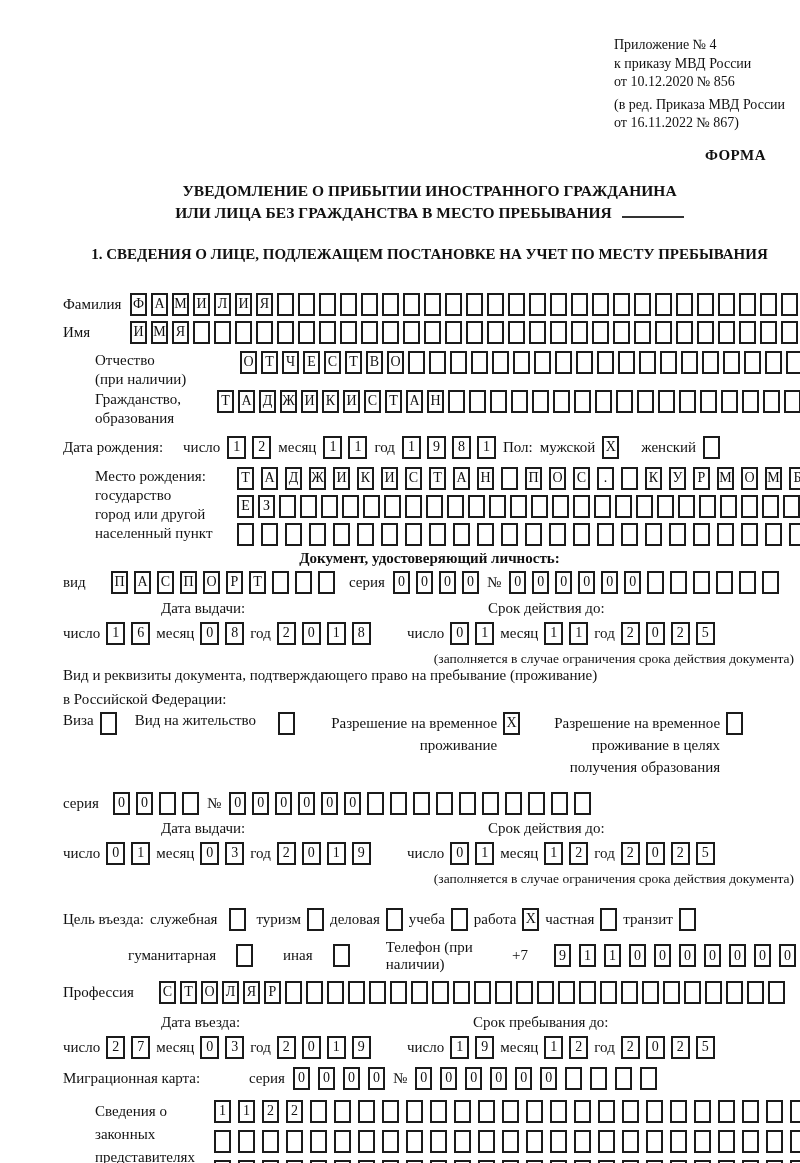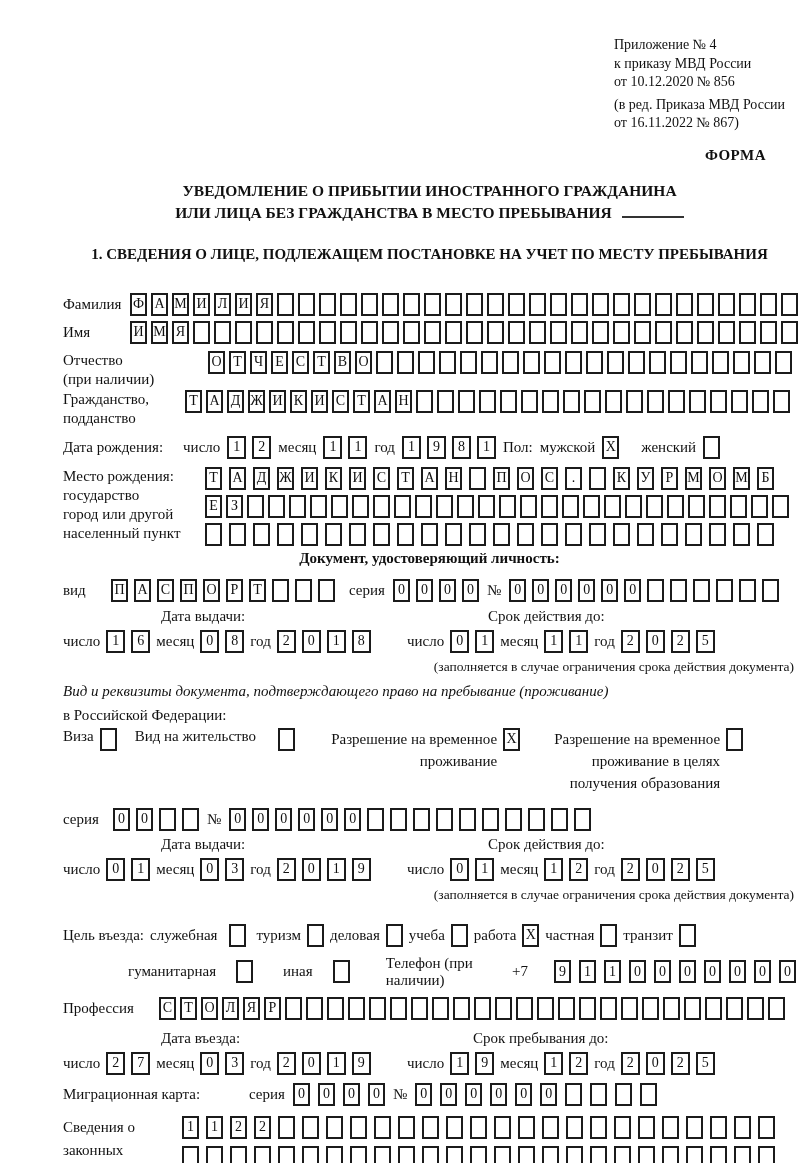--- a/index.html
+++ b/index.html
@@ -15,21 +15,21 @@
         font-size:14px;line-height:1;flex:0 0 auto;}
   .cells.g6{gap:6px;}
   .cells.g7{gap:7px;}
   .cells.g8{gap:8px;}
   .cells.dt{gap:6px;}
   .cells.dt .cell{width:19px;}
 
   .frow{display:flex;align-items:center;}
   .frow .flabel{flex:0 0 auto;}
   .toprow{align-items:flex-start;}
-  .lblcol{line-height:19px;flex:0 0 auto;}
+  .lblcol{line-height:19px;flex:0 0 auto;margin-left:32px;}
   .boxcol{display:flex;flex-direction:column;gap:5px;}
 
   .refblock{margin-left:551px;font-size:14px;line-height:18.5px;}
   .refblock .gap{height:4px;}
   .formword{font-weight:bold;text-align:right;padding-right:30px;margin-top:14px;font-size:15px;letter-spacing:.5px;}
   .title{margin-top:16px;text-align:center;font-weight:bold;font-size:15.5px;line-height:22px;}
   .t-underline{display:inline-block;width:62px;border-bottom:2px solid #333;margin-left:10px;}
   .sechead{margin-top:22px;text-align:center;font-weight:bold;font-size:15px;}
 
   .dhead{position:relative;height:20px;font-size:15px;}
@@ -180,21 +180,21 @@
           <span class="cell"></span>
           <span class="cell"></span>
           <span class="cell"></span>
           <span class="cell"></span>
         </span>
   </div>
 
   <div class="frow toprow" style="margin-top:1px;">
     <span class="flabel lblcol" style="width:122px;">
       <span>Гражданство,</span><br>
-      <span>подданство</span>
+      <span>образования</span>
     </span>
     <span class="cells">
           <span class="cell">Т</span>
           <span class="cell">А</span>
           <span class="cell">Д</span>
           <span class="cell">Ж</span>
           <span class="cell">И</span>
           <span class="cell">К</span>
           <span class="cell">И</span>
           <span class="cell">С</span>
@@ -338,21 +338,21 @@
             <span class="cell"></span>
             <span class="cell"></span>
             <span class="cell"></span>
             <span class="cell"></span>
           </span>
     </span>
   </div>
 
   <div class="sechead" style="margin-top:4px;font-size:15px;">Документ, удостоверяющий личность:</div>
 
-  <div class="frow" style="margin-top:12px;gap:8px;">
+  <div class="frow" style="margin-top:4px;gap:8px;">
     <span style="width:40px;">вид</span>
     <span class="cells g6">
           <span class="cell">П</span>
           <span class="cell">А</span>
           <span class="cell">С</span>
           <span class="cell">П</span>
           <span class="cell">О</span>
           <span class="cell">Р</span>
           <span class="cell">Т</span>
           <span class="cell"></span>
@@ -422,21 +422,21 @@
       <span class="cells dt">
             <span class="cell">2</span>
             <span class="cell">0</span>
             <span class="cell">2</span>
             <span class="cell">5</span>
           </span>
     </span>
   </div>
   <div class="footnote">(заполняется в случае ограничения срока действия документа)</div>
 
-  <div style="margin-top:8px;font-style:italic;">Вид и реквизиты документа, подтверждающего право на пребывание (проживание)</div>
+  <div style="margin-top:0;">Вид и реквизиты документа, подтверждающего право на пребывание (проживание)</div>
   <div style="margin-top:7px;">в Российской Федерации:</div>
 
   <div class="optrow" style="gap:6px;">
     <span>Виза</span>
     <span class="cell cb"></span>
     <span style="margin-left:12px;">Вид на жительство</span>
     <span class="cell cb" style="margin-left:16px;"></span>
     <span class="optml" style="margin-left:10px;width:186px;">
       <span>Разрешение на временное</span><br>
       <span>проживание</span>

